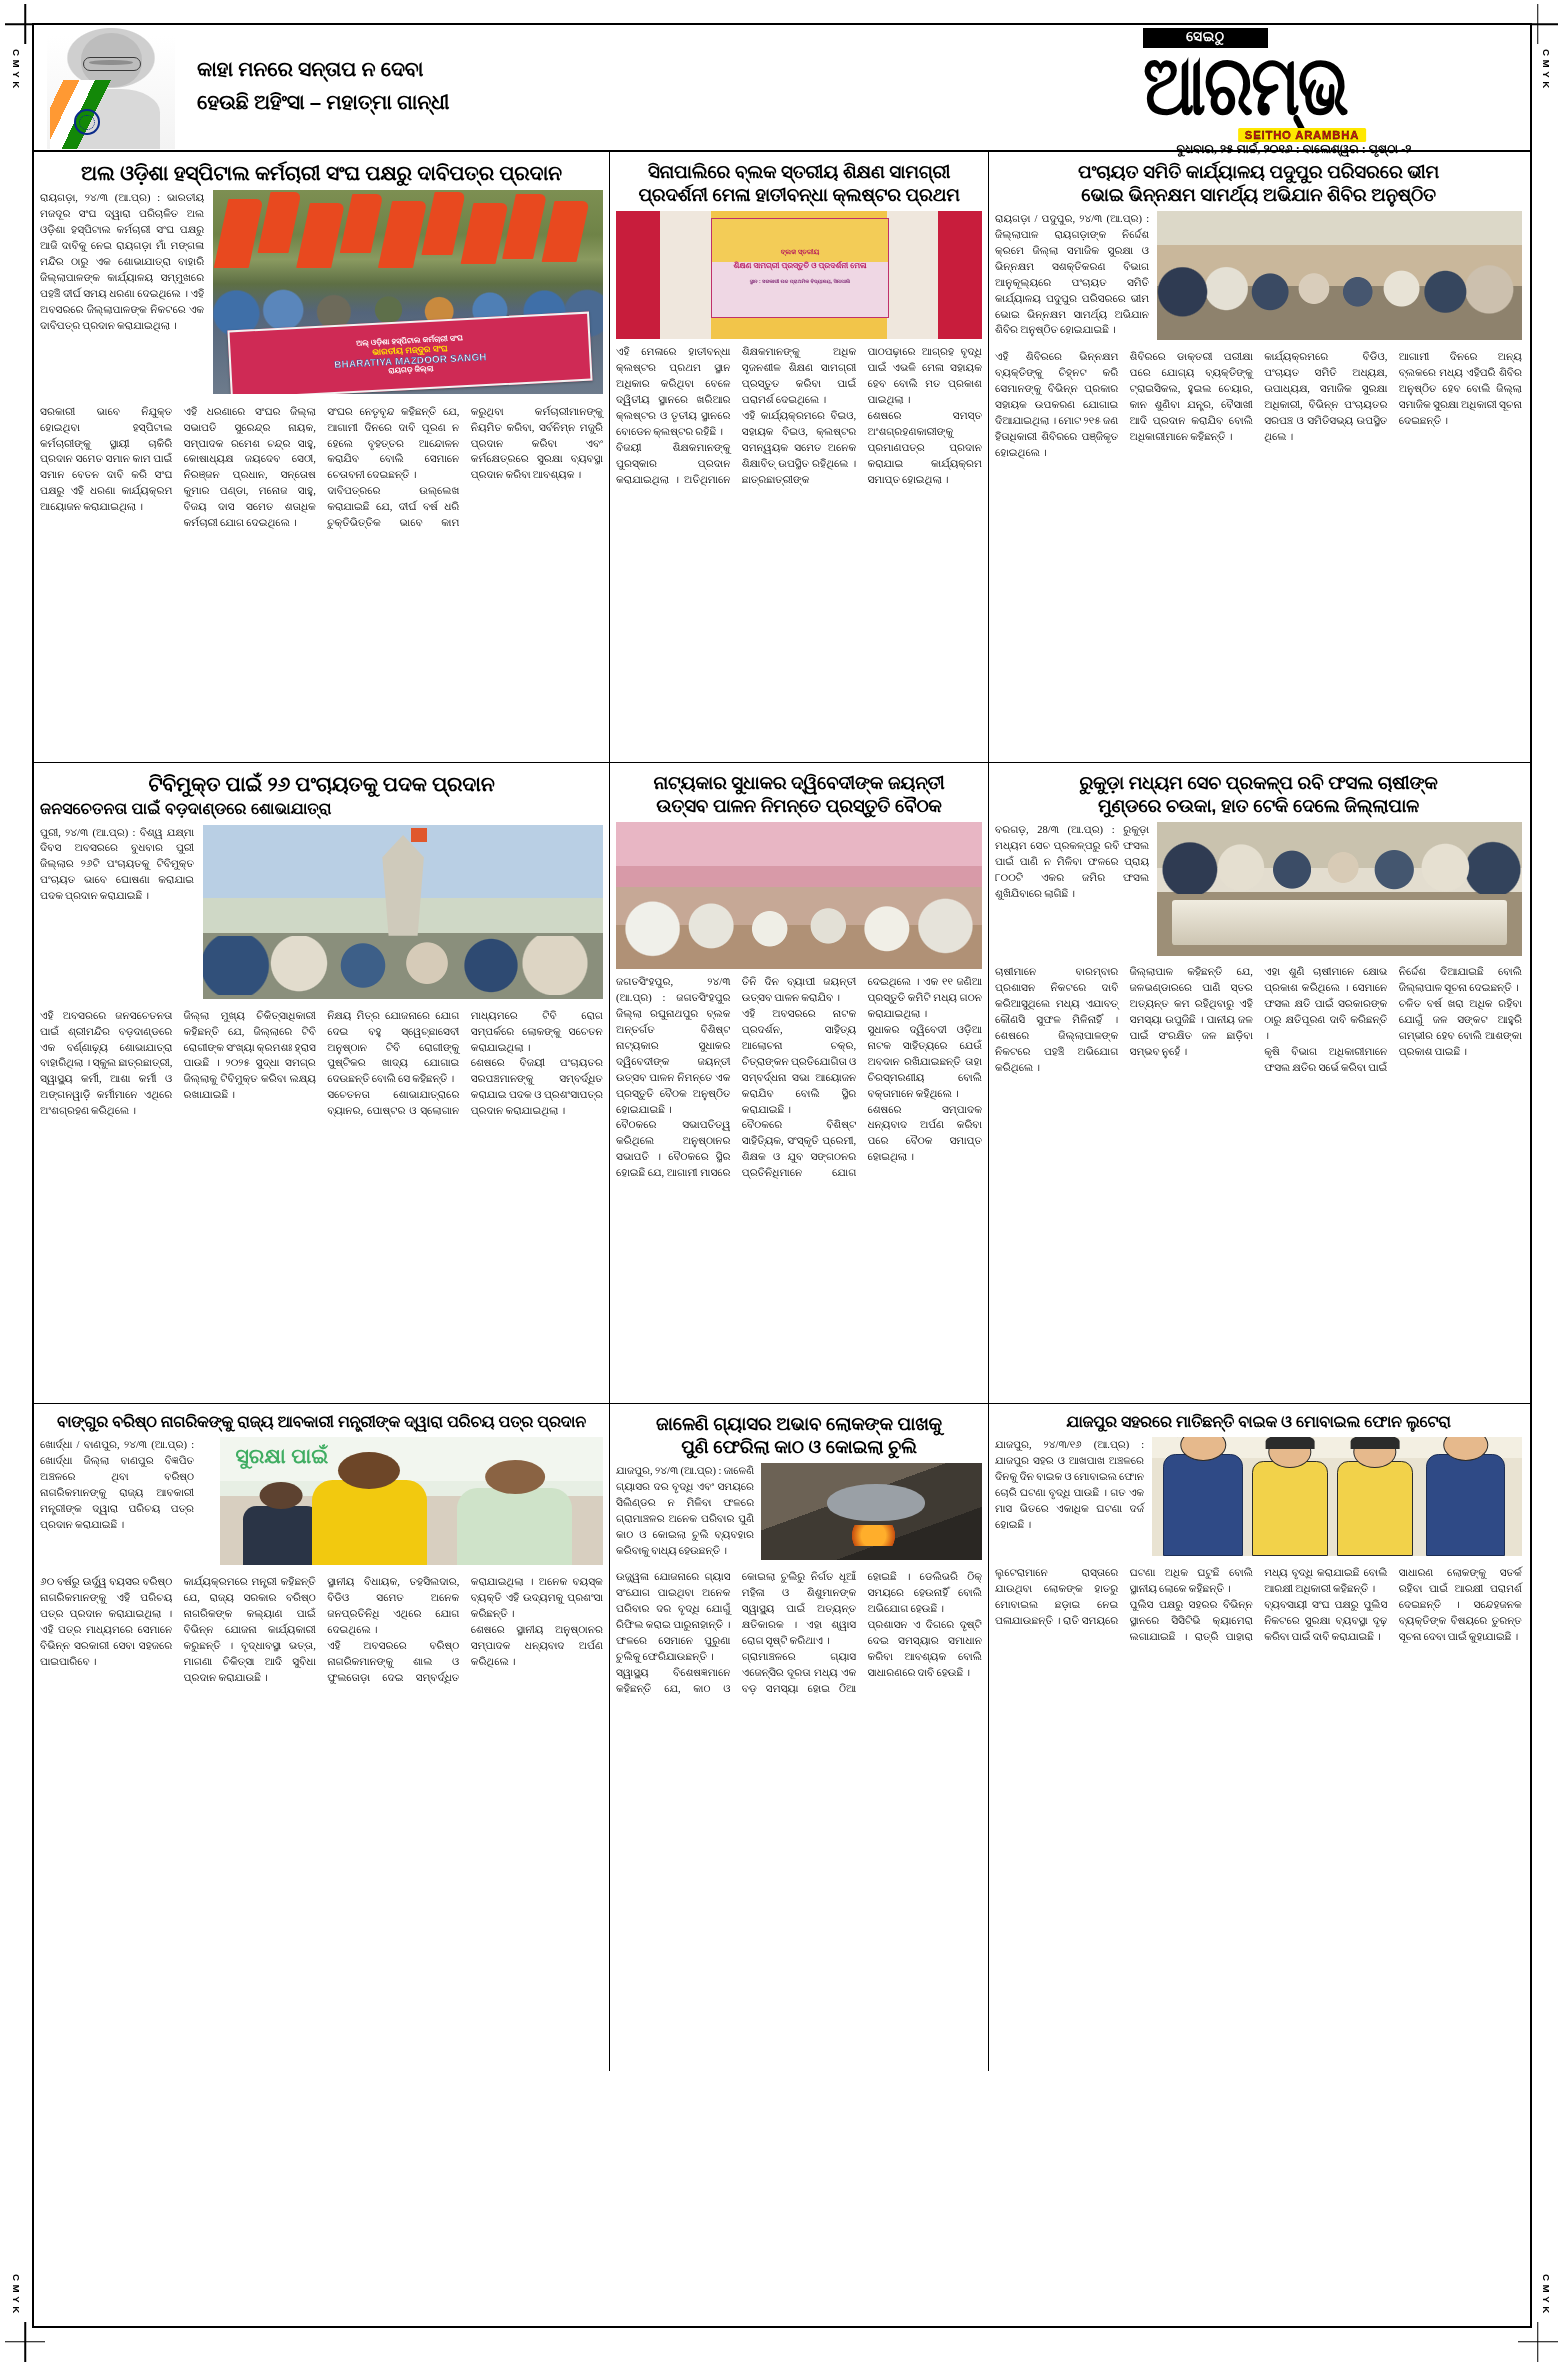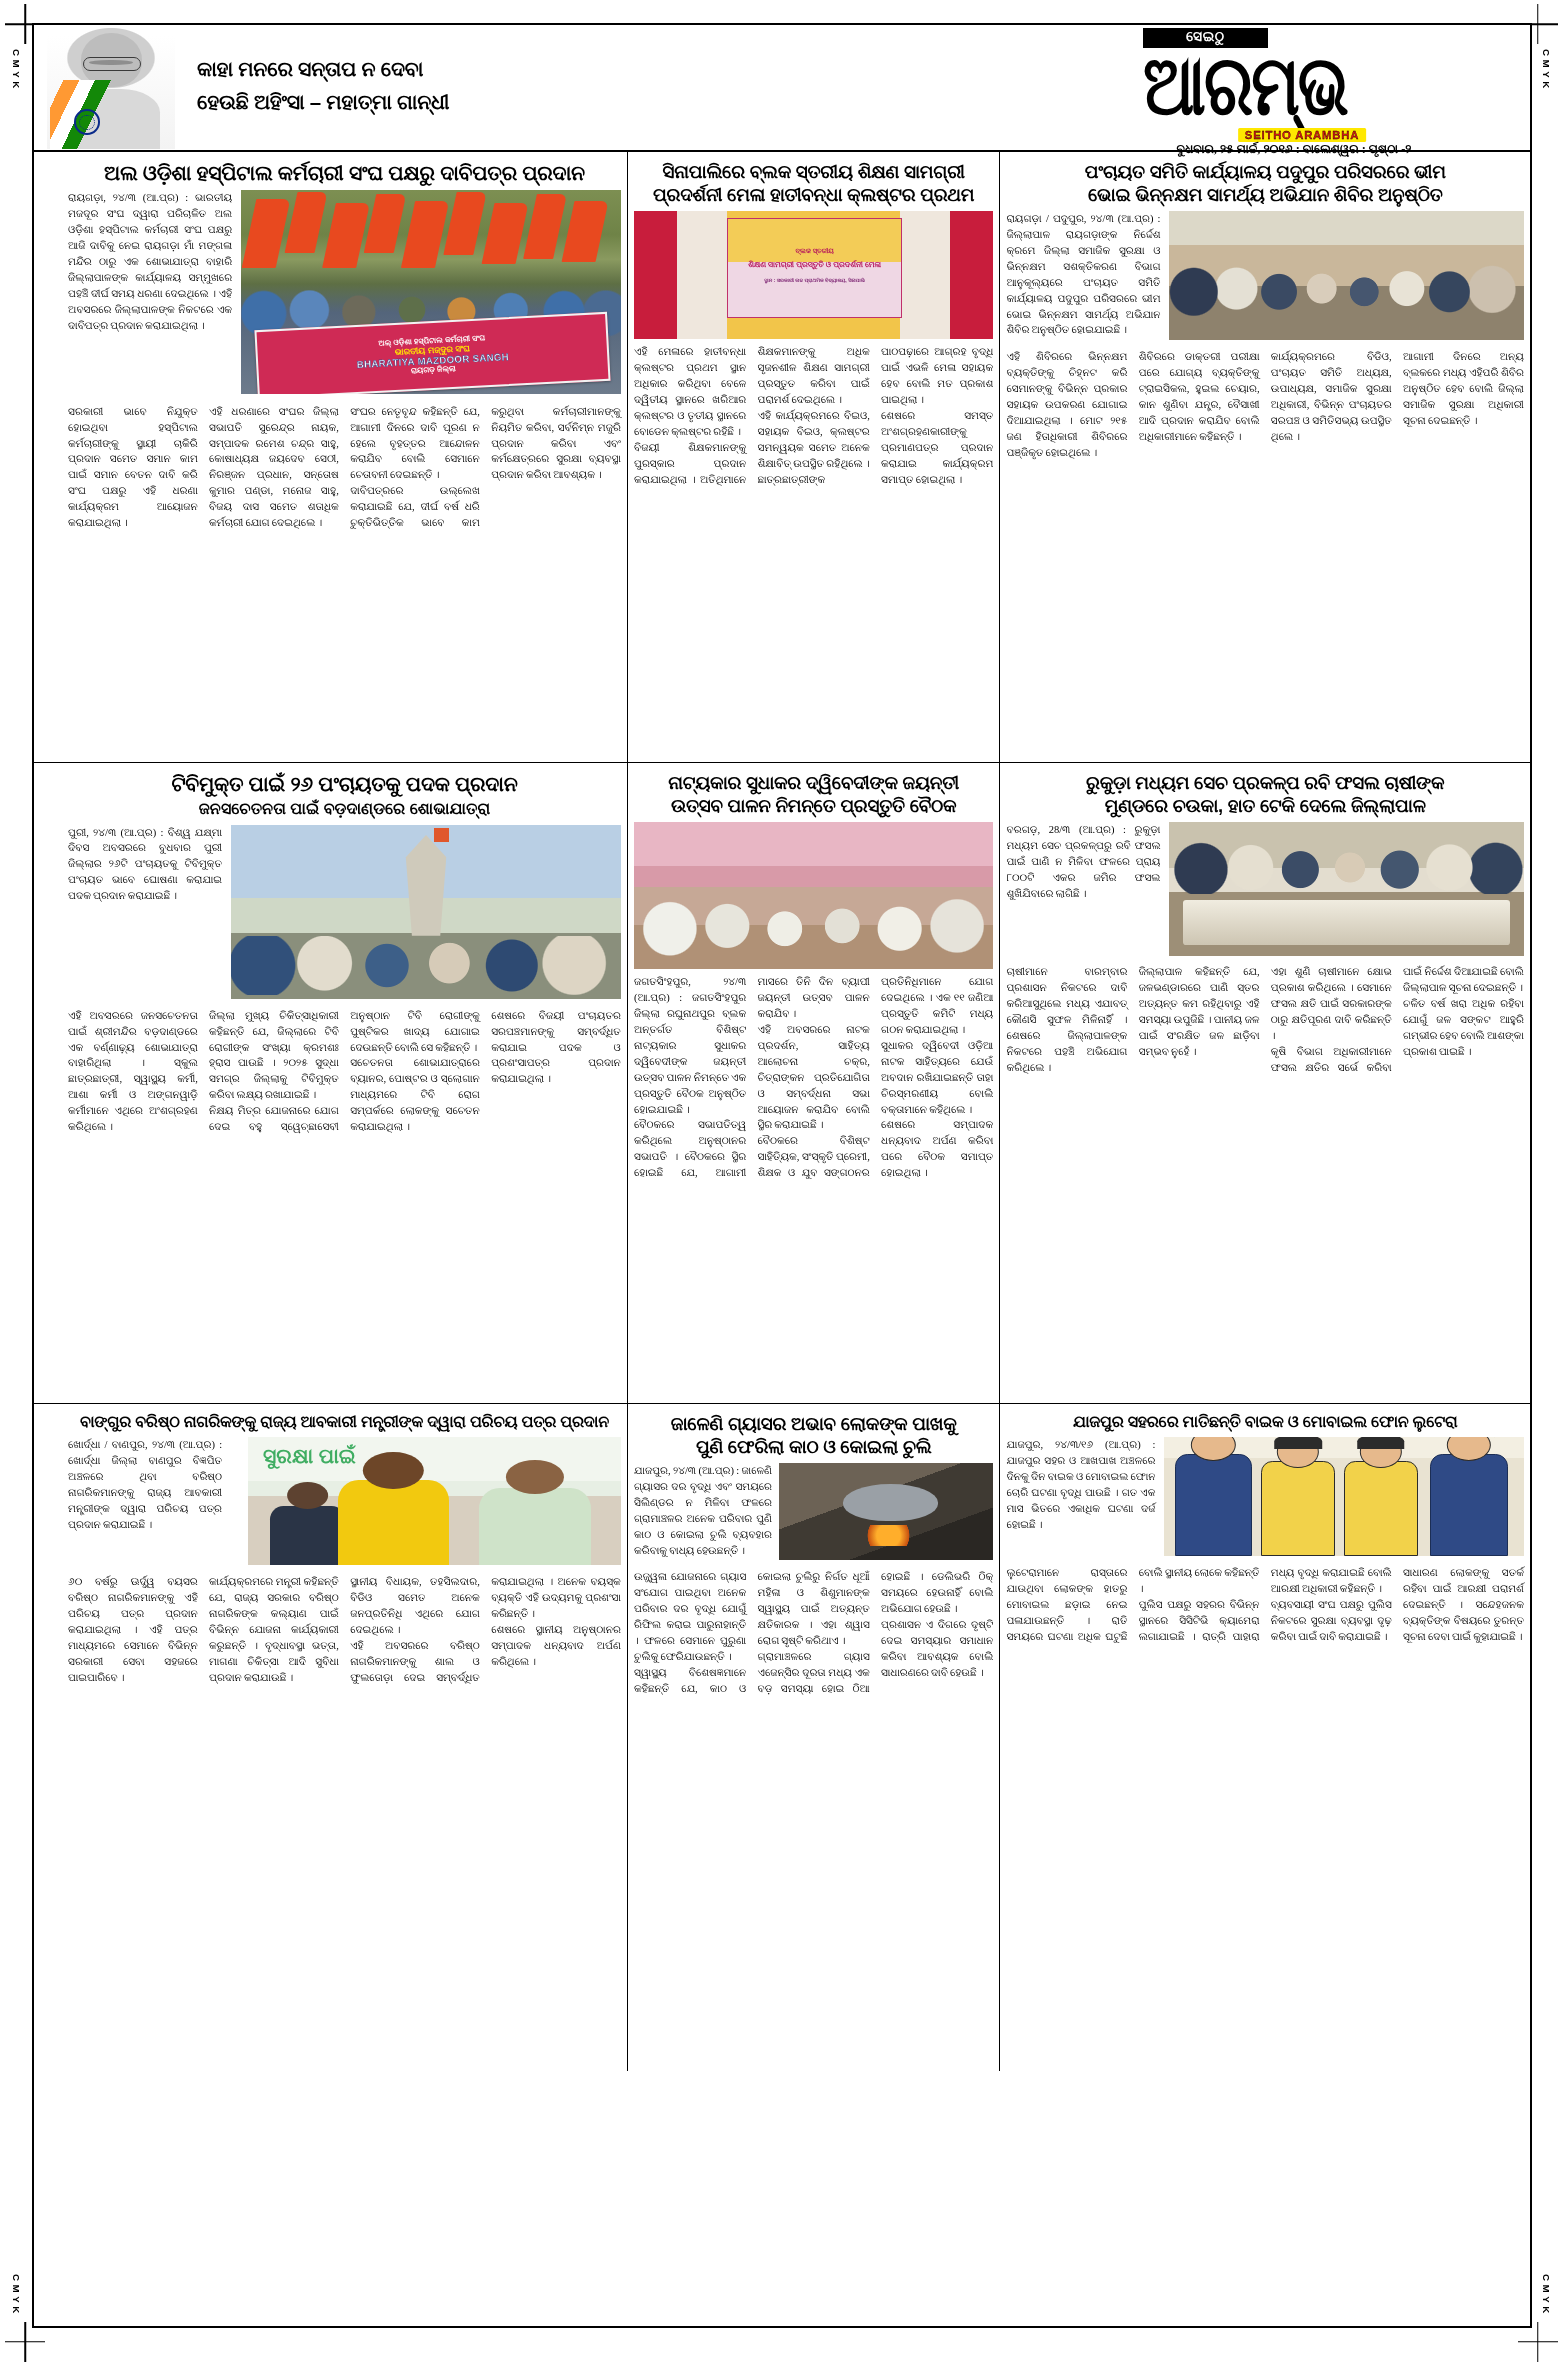--- a/index.html
+++ b/index.html
@@ -65,35 +65,35 @@
     font-family:"Liberation Sans",sans-serif;
     font-weight:bold;font-size:11.3px;letter-spacing:0.8px;
     padding:1px 6.7px 1.5px;border-radius:1.5px;
     -webkit-text-stroke:0.3px #000;
     white-space:nowrap;
   }
   .dateline{
     position:absolute;right:77px;top:117px;width:318px;text-align:center;
     font-size:12.3px;font-weight:bold;white-space:nowrap;
   }
-  .band{display:flex;border-bottom:1.5px solid #000;padding-left:28px;}
+  .band{display:flex;border-bottom:1.5px solid #000;}
   .band:last-child{border-bottom:none;}
   .zone{box-sizing:border-box;padding:5.1px 6.1px 7.2px;}
   .zone + .zone{border-left:1.5px solid #000;}
   .hl{
     font-family:"Liberation Sans",sans-serif;
     font-weight:bold;text-align:center;line-height:1.25;
     letter-spacing:-0.3px;margin:3.1px 0 5.1px;
   }
   .hl.big{font-size:20.5px;}
   .hl.mid{font-size:18.4px;}
   .hl.sm{font-size:16px;}
   .subhl{
     font-family:"Liberation Sans",sans-serif;
-    font-weight:bold;text-align:center;font-size:16px;
+    font-weight:bold;text-align:left;font-size:16px;
     margin:-2px 0 5.1px;line-height:1.25;
   }
   .cols{column-gap:11.3px;text-align:justify;}
   .c3{column-count:3;}
   .c4{column-count:4;}
   .body-t{
     font-size:10.5px;line-height:1.52;text-align:justify;
     hyphens:none;word-spacing:-0.5px;
   }
   .body-t p{margin:0 0 0 0;text-indent:0;}

